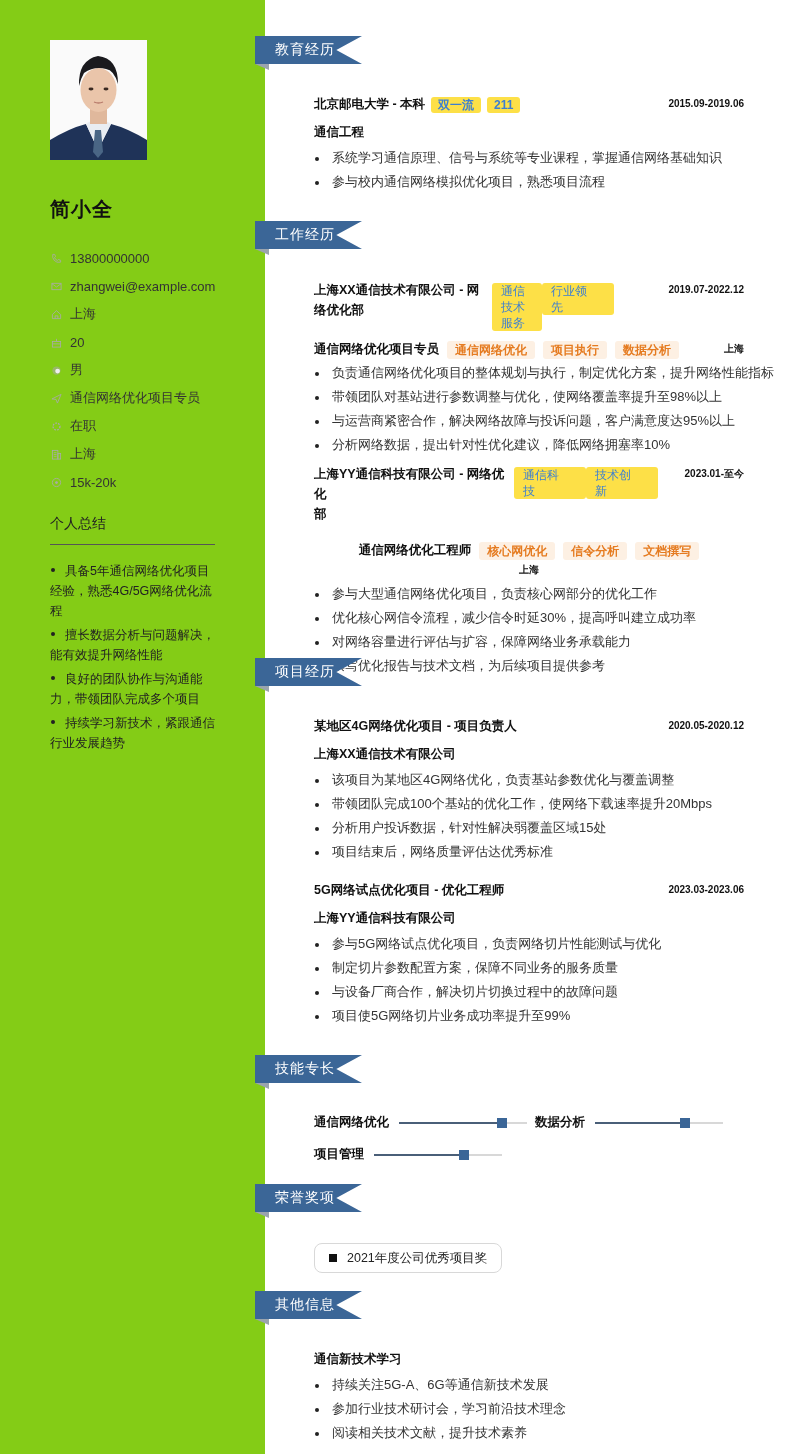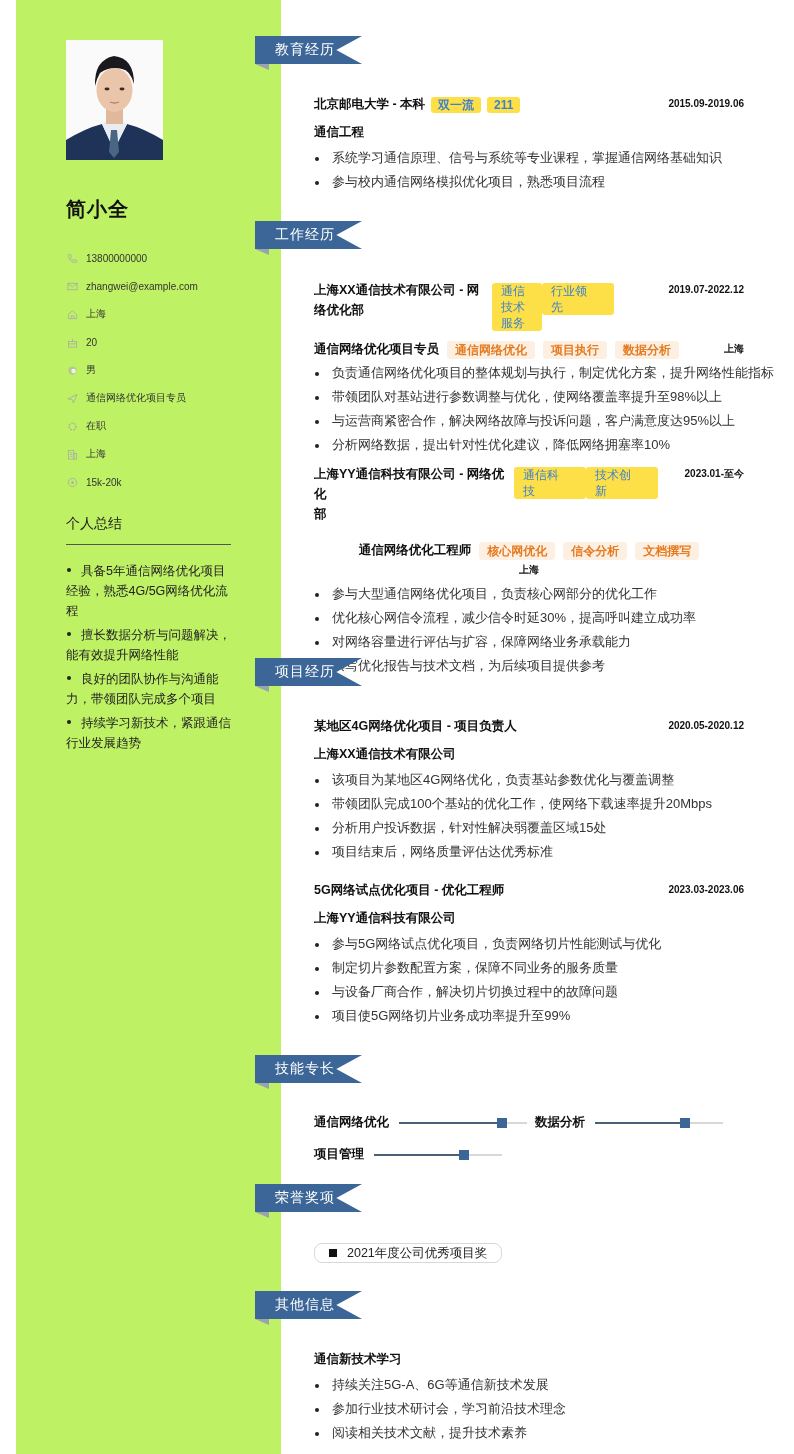--- a/index.html
+++ b/index.html
@@ -1,25 +1,25 @@
 <!DOCTYPE html>
 <html><head>
 <meta charset="utf-8">
 <style>
   * { box-sizing: border-box; margin: 0; padding: 0; }
   html, body { width: 794px; height: 1454px; background: #ffffff; overflow: hidden; }
   body { font-family: "Liberation Sans", "DejaVu Sans", sans-serif; color: #222; position: relative; }
 
-  .sidebar { position: absolute; left: 16px; top: 0; width: 265px; height: 1454px; background: #bef264; }
+  .sidebar { position: absolute; left: 0; top: 0; width: 265px; height: 1454px; background: #84cc16; }
   .avatar { position: absolute; left: 50px; top: 40px; width: 97px; height: 120px; background: #fff; overflow: hidden; }
   .avatar svg { width: 97px; height: 120px; display: block; }
   .name { position: absolute; left: 50px; top: 196px; font-size: 20px; font-weight: bold; color: #111; letter-spacing: 1px; }
 
   .info-list { position: absolute; left: 50px; top: 244px; list-style: none; }
-  .info-item { height: 28px; display: flex; align-items: center; font-size: 10px; color: #333; }
+  .info-item { height: 28px; display: flex; align-items: center; font-size: 13px; color: #333; }
   .info-icon { width: 12px; height: 12px; margin-right: 8px; color: #aaa; display: inline-flex; align-items: center; justify-content: center; }
   .info-icon svg { width: 11px; height: 11px; }
 
   .summary-title { position: absolute; left: 50px; top: 515px; font-size: 14px; color: #222; }
   .summary-rule { position: absolute; left: 50px; top: 544px; width: 165px; height: 1px; background: #555; }
   .summary-list { position: absolute; left: 50px; top: 561px; width: 168px; list-style: none; }
   .summary-item { font-size: 12.5px; line-height: 20px; color: #222; margin-bottom: 4px; }
   .summary-item .dot { display: inline-block; width: 4px; height: 4px; background: #222; border-radius: 50%; vertical-align: middle; margin: 0 10px 3px 1px; }
 
   .main { position: absolute; left: 255px; top: 0; width: 539px; }
@@ -41,21 +41,21 @@
   .sub { font-size: 12.5px; font-weight: bold; color: #111; line-height: 20px; }
   .bullets { list-style: none; margin-top: 6px; }
   .bullets li { font-size: 13px; color: #333; line-height: 24px; position: relative; padding-left: 18px; white-space: nowrap; }
   .bullets li::before { content: ""; position: absolute; left: 1px; top: 11px; width: 4px; height: 4px; background: #222; border-radius: 50%; }
 
   .skill { position: absolute; display: flex; align-items: center; font-size: 12.5px; font-weight: bold; color: #111; }
   .skill-track { position: relative; height: 2px; background: #d8d8d8; margin-left: 10px; }
   .skill-fill { position: absolute; left: 0; top: 0; height: 2px; background: #4a5f78; }
   .skill-knob { position: absolute; top: -4px; width: 10px; height: 10px; background: #3b6697; }
 
-  .award { position: absolute; left: 59px; top: 1243px; height: 20px; border: 1px solid #d8d8d8; border-radius: 8px; display: flex; align-items: center; padding: 0 14px 0 14px; font-size: 12.5px; color: #222; }
+  .award { position: absolute; left: 59px; top: 1243px; height: 30px; border: 1px solid #d8d8d8; border-radius: 8px; display: flex; align-items: center; padding: 0 14px 0 14px; font-size: 12.5px; color: #222; }
   .award-square { width: 8px; height: 8px; background: #111; margin-right: 10px; }
 </style>
 </head>
 <body>
 
 <div class="sidebar">
   <div class="avatar">
     <svg viewBox="0 0 97 120">
       <rect width="97" height="120" fill="#fafafa"></rect>
       <path d="M0 120 L0 100 Q20 88 36 84 L48 110 L61 84 Q77 88 97 100 L97 120 Z" fill="#1f3358"></path>

